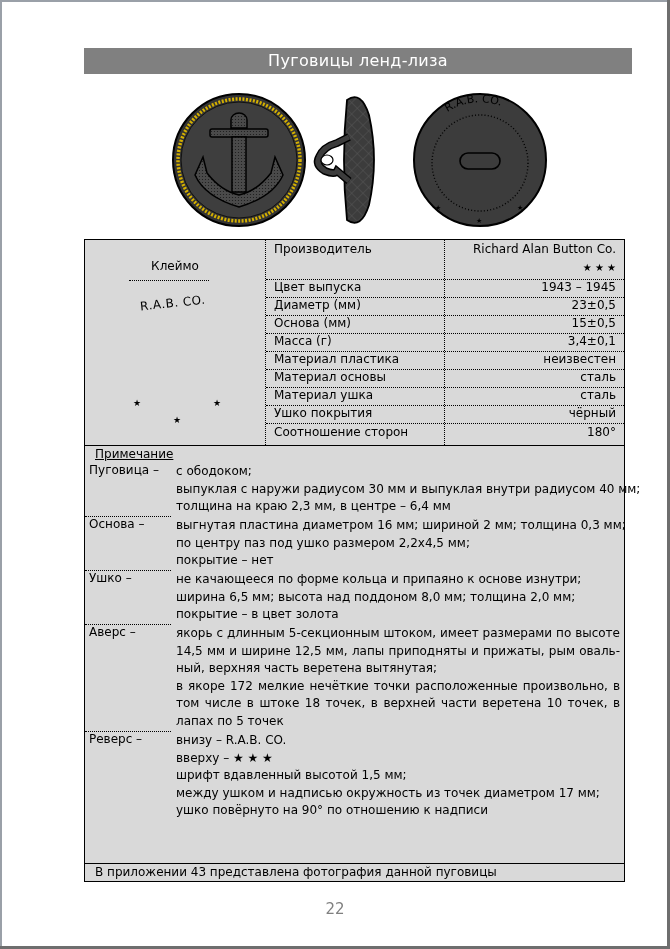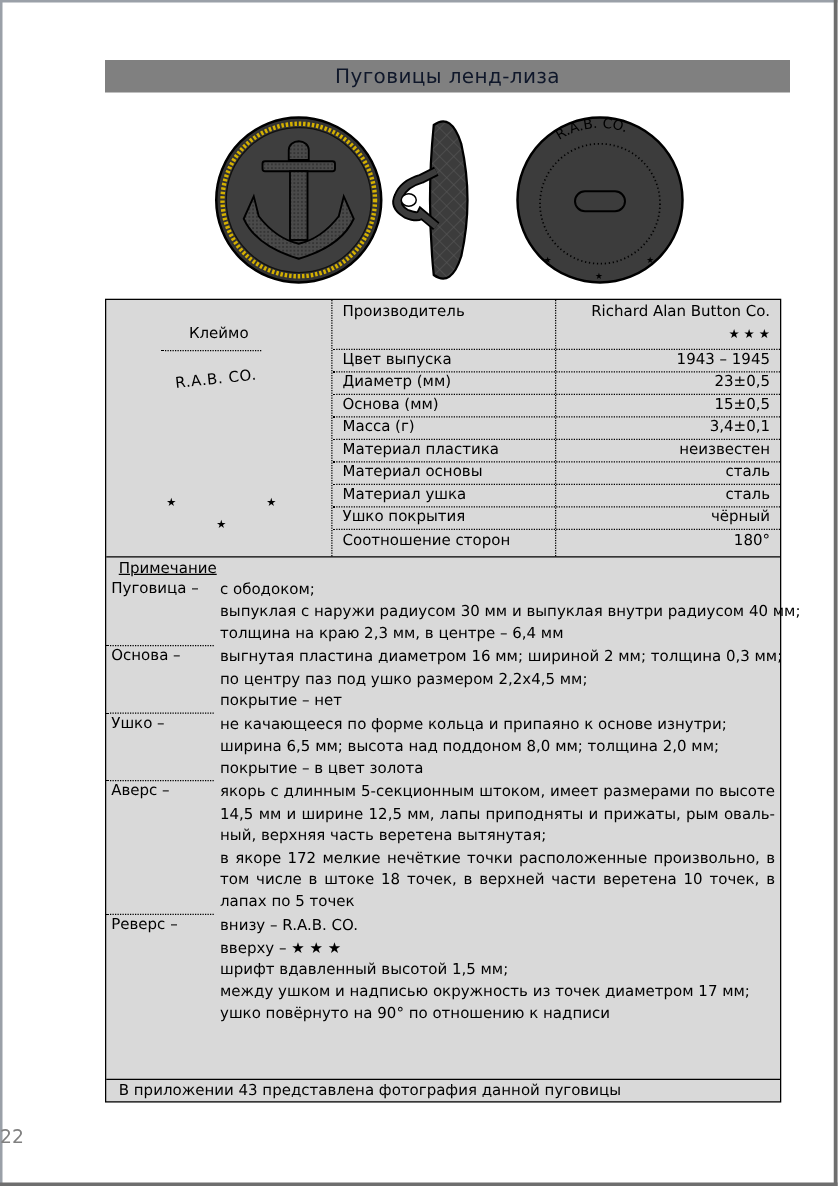--- a/index.html
+++ b/index.html
@@ -7,21 +7,21 @@
     width: 670px; height: 949px; background: #ffffff; position: relative; overflow: hidden;
     font-family: "DejaVu Sans", sans-serif; color: #000;
   }
   .frame-top { position: absolute; left: 0; top: 0; width: 670px; height: 2px; background: #9aa0a8; }
   .frame-left { position: absolute; left: 0; top: 0; width: 2px; height: 949px; background: #9aa0a8; }
   .frame-right { position: absolute; left: 667px; top: 0; width: 3px; height: 949px; background: #6e6e6e; }
   .frame-bottom { position: absolute; left: 0; top: 946px; width: 670px; height: 3px; background: #6e6e6e; }
 
   .title-bar {
     position: absolute; left: 84px; top: 48px; width: 548px; height: 26px;
-    background: #808080; color: #0f172a; text-align: center;
+    background: #808080; color: #ffffff; text-align: center;
     font-size: 16px; line-height: 26px; letter-spacing: 0.3px;
   }
 
   .illustrations { position: absolute; left: 165px; top: 85px; width: 400px; height: 150px; }
 
   .tbl {
     position: absolute; left: 84px; top: 239px; width: 541px; height: 643px;
     border: 1.5px solid #000; background: #d9d9d9; box-sizing: border-box;
     font-family: "DejaVu Sans", sans-serif; font-size: 12px;
   }
@@ -45,21 +45,21 @@
   .note-block { position: absolute; left: 0; width: 100%; }
   .note-key { position: absolute; left: 4px; top: 0; white-space: nowrap; }
   .note-body { position: absolute; left: 91px; width: 444px; top: 0; line-height: 17.5px; }
   .note-body div { white-space: nowrap; }
   .note-body .justify { white-space: normal; text-align: justify; text-align-last: left; }
   .note-sep { position: absolute; left: 0; width: 86px; border-top: 1px dotted #000; }
 
   .footer-row { position: absolute; left: 0; top: 623px; width: 100%; border-top: 1.5px solid #000; height: 18px; }
   .footer-text { position: absolute; left: 10px; top: 1px; font-size: 12px; }
 
-  .page-num { position: absolute; left: 0; width: 670px; top: 900px; text-align: left; font-size: 15px; color: #808080; }
+  .page-num { position: absolute; left: 0; width: 670px; top: 900px; text-align: center; font-size: 15px; color: #808080; }
 </style>
 </head>
 <body>
 
 <div class="frame-top"></div>
 <div class="frame-left"></div>
 <div class="frame-right"></div>
 <div class="frame-bottom"></div>
 
 <div class="title-bar">Пуговицы ленд-лиза</div>

